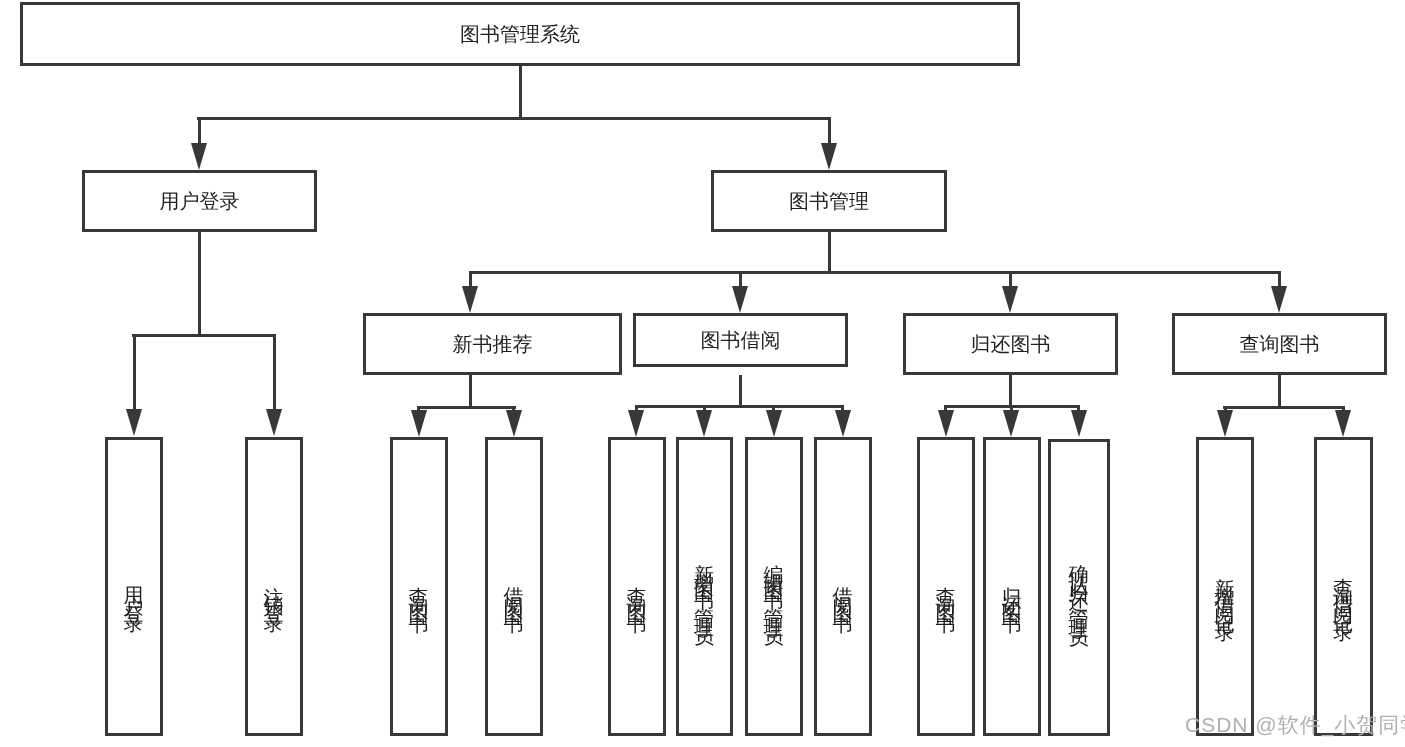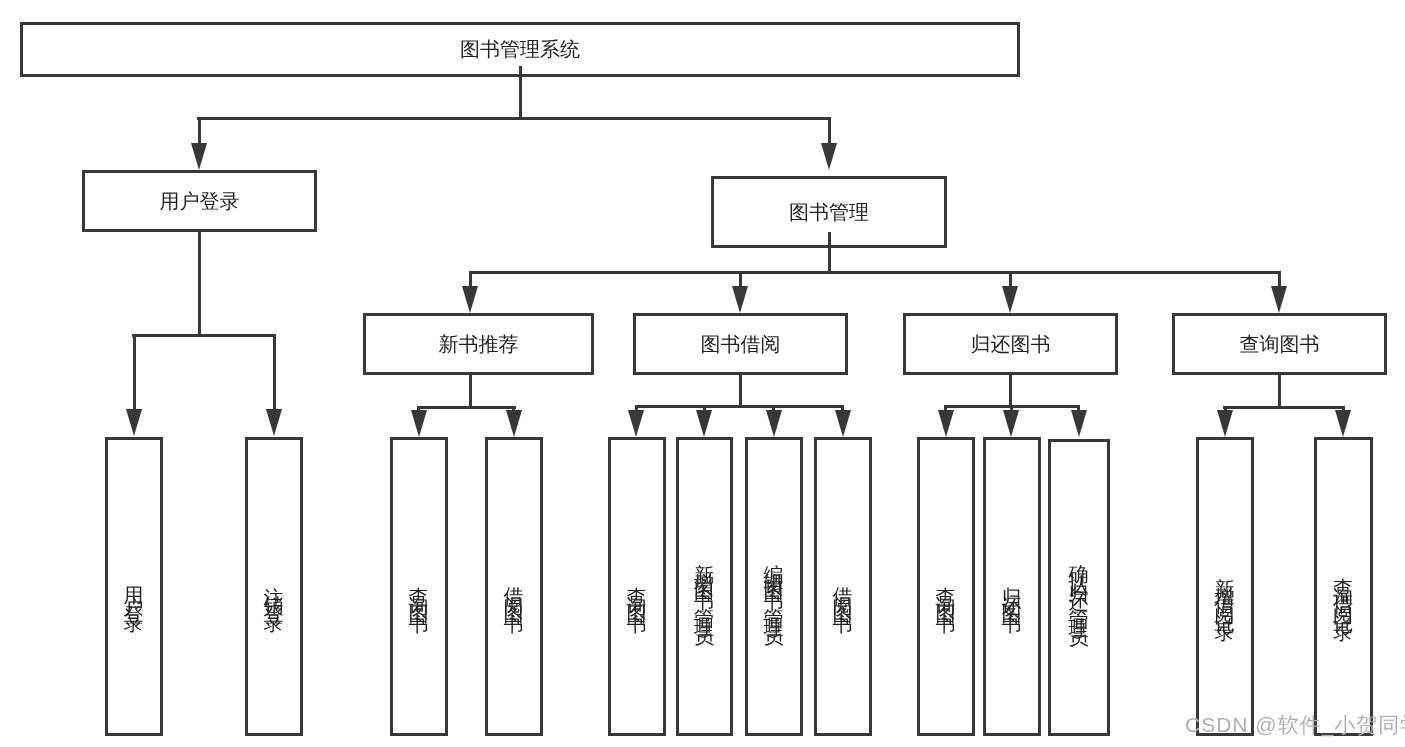--- a/index.html
+++ b/index.html
@@ -51,31 +51,31 @@
     letter-spacing:1px;
     z-index:9;
     white-space:nowrap;
   }
 </style>
 </head>
 <body>
 
 <div id="canvas">
 
-  <div class="node" style="left:20px;top:22px;width:1000px;height:55px;">图书管理系统</div>
+  <div class="node" style="left:20px;top:2px;width:1000px;height:64px;">图书管理系统</div>
 
   <div class="vl" style="left:519px;top:66px;height:52px;"></div>
   <div class="hl" style="left:197px;top:117px;width:634px;"></div>
   <div class="vl" style="left:198px;top:117px;height:30px;"></div>
   <div class="arrow" style="left:191px;top:143px;"></div>
   <div class="vl" style="left:828px;top:117px;height:30px;"></div>
   <div class="arrow" style="left:821px;top:143px;"></div>
 
   <div class="node" style="left:82px;top:170px;width:235px;height:62px;">用户登录</div>
-  <div class="node" style="left:711px;top:176px;width:236px;height:72px;">图书管理</div>
+  <div class="node" style="left:711px;top:170px;width:236px;height:62px;">图书管理</div>
 
   <div class="vl" style="left:198px;top:232px;height:102px;"></div>
   <div class="hl" style="left:132px;top:334px;width:144px;"></div>
   <div class="vl" style="left:133px;top:334px;height:76px;"></div>
   <div class="arrow" style="left:126px;top:409px;"></div>
   <div class="vl" style="left:273px;top:334px;height:76px;"></div>
   <div class="arrow" style="left:266px;top:409px;"></div>
 
   <div class="node vtext" style="left:105px;top:437px;width:58px;height:299px;">用户登录</div>
   <div class="node vtext" style="left:245px;top:437px;width:58px;height:299px;">注销登录</div>
@@ -84,22 +84,22 @@
   <div class="hl" style="left:469px;top:271px;width:812px;"></div>
   <div class="vl" style="left:469px;top:271px;height:17px;"></div>
   <div class="arrow" style="left:462px;top:286px;"></div>
   <div class="vl" style="left:739px;top:271px;height:17px;"></div>
   <div class="arrow" style="left:732px;top:286px;"></div>
   <div class="vl" style="left:1009px;top:271px;height:17px;"></div>
   <div class="arrow" style="left:1002px;top:286px;"></div>
   <div class="vl" style="left:1278px;top:271px;height:17px;"></div>
   <div class="arrow" style="left:1271px;top:286px;"></div>
 
-  <div class="node" style="left:363px;top:313px;width:231px;height:62px;">新书推荐</div>
-  <div class="node" style="left:633px;top:313px;width:215px;height:62px;">图书借阅</div>
+  <div class="node" style="left:363px;top:313px;width:259px;height:62px;">新书推荐</div>
+  <div class="node" style="left:633px;top:313px;width:215px;height:54px;">图书借阅</div>
   <div class="node" style="left:903px;top:313px;width:215px;height:62px;">归还图书</div>
   <div class="node" style="left:1172px;top:313px;width:215px;height:62px;">查询图书</div>
 
   <div class="vl" style="left:469px;top:375px;height:33px;"></div>
   <div class="hl" style="left:417px;top:406px;width:99px;"></div>
   <div class="vl" style="left:417px;top:406px;height:7px;"></div>
   <div class="arrow" style="left:411px;top:410px;"></div>
   <div class="vl" style="left:512px;top:406px;height:7px;"></div>
   <div class="arrow" style="left:506px;top:410px;"></div>
 

